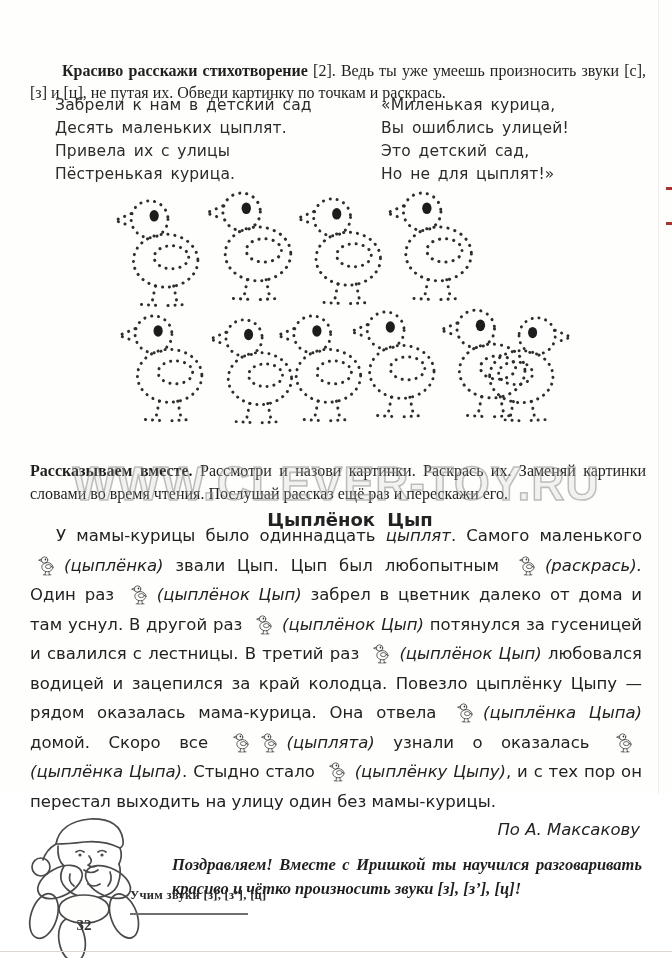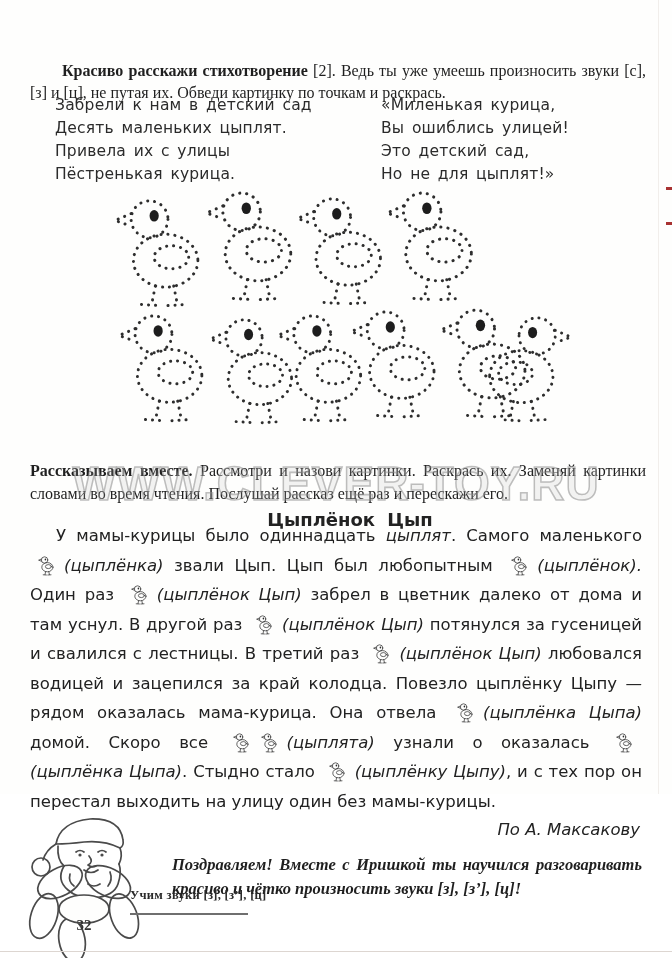--- a/index.html
+++ b/index.html
@@ -126,21 +126,21 @@
   <p class="together"><b>Рассказываем вместе.</b><span> Рассмотри и назови картинки. Раскрась их. Заменяй картинки словами во время чтения. Послушай рассказ ещё раз и перескажи его.</span></p>
 
   <div class="watermark">WWW.CLEVER-TOY.RU</div>
 
   <h2 class="story-title">Цыплёнок Цып</h2>
   <div class="story-wrap">
     <p class="story"><span>У мамы-курицы было одиннадцать </span><em>цыплят</em><span>. Самого маленького </span><svg class="ichick" viewBox="0 0 100 104">
           <use href="#chick-line"></use>
         </svg><em>(цыплёнка)</em><span> звали Цып. Цып был любопытным </span><svg class="ichick" viewBox="0 0 100 104">
           <use href="#chick-line"></use>
-        </svg><em>(цыплёнок).</em><span> Один раз </span><svg class="ichick" viewBox="0 0 100 104">
+        </svg><em>(раскрась).</em><span> Один раз </span><svg class="ichick" viewBox="0 0 100 104">
           <use href="#chick-line"></use>
         </svg><em>(цыплёнок Цып)</em><span> забрел в цветник далеко от дома и там уснул. В другой раз </span><svg class="ichick" viewBox="0 0 100 104">
           <use href="#chick-line"></use>
         </svg><em>(цыплёнок Цып)</em><span> потянулся за гусеницей и свалился с лестницы. В третий раз </span><svg class="ichick" viewBox="0 0 100 104">
           <use href="#chick-line"></use>
         </svg><em>(цыплёнок Цып)</em><span> любовался водицей и зацепился за край колодца. Повезло цыплёнку Цыпу — рядом оказалась мама-курица. Она отвела </span><svg class="ichick" viewBox="0 0 100 104">
           <use href="#chick-line"></use>
         </svg><em>(цыплёнка Цыпа)</em><span> домой. Скоро все </span><svg class="ichick tight" viewBox="0 0 100 104">
           <use href="#chick-line"></use>
         </svg><svg class="ichick" viewBox="0 0 100 104">

